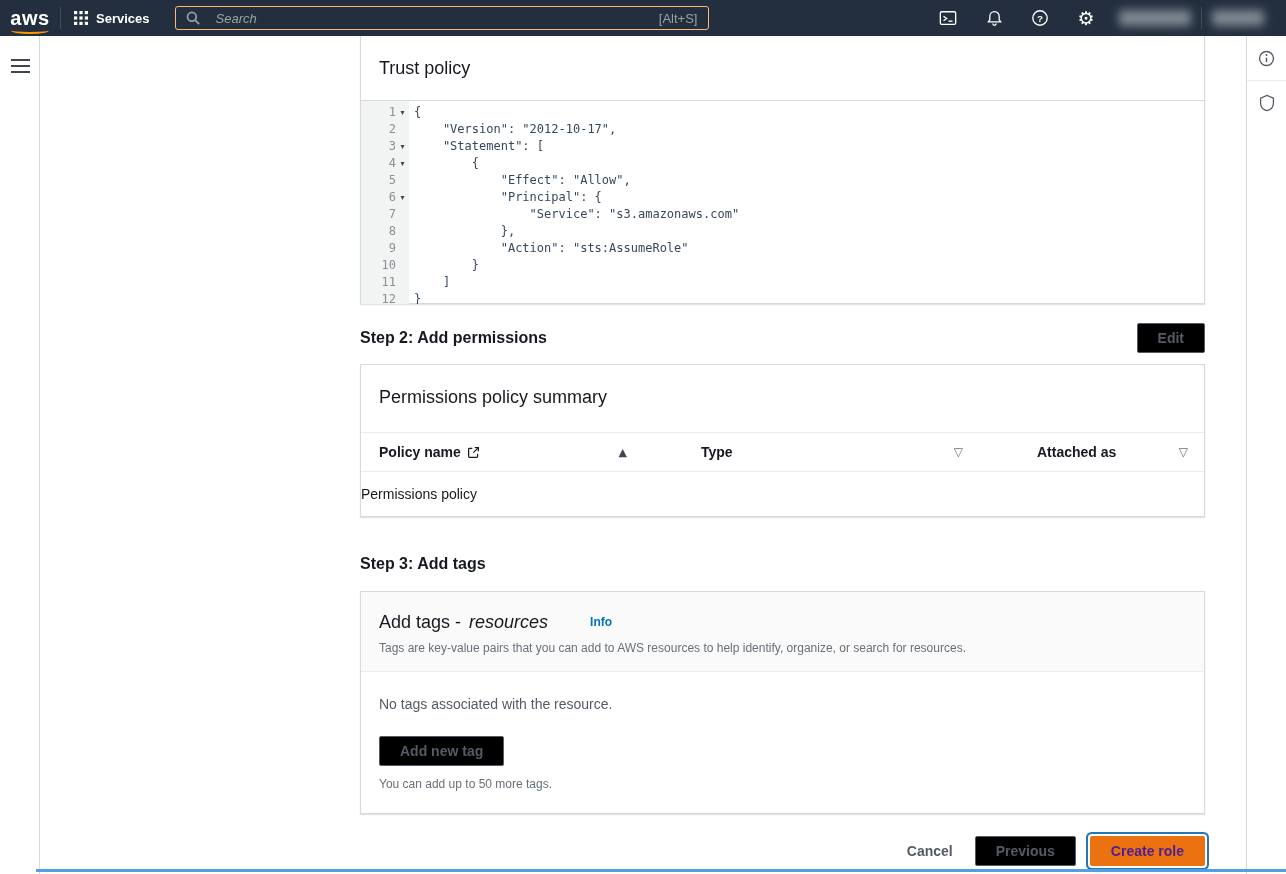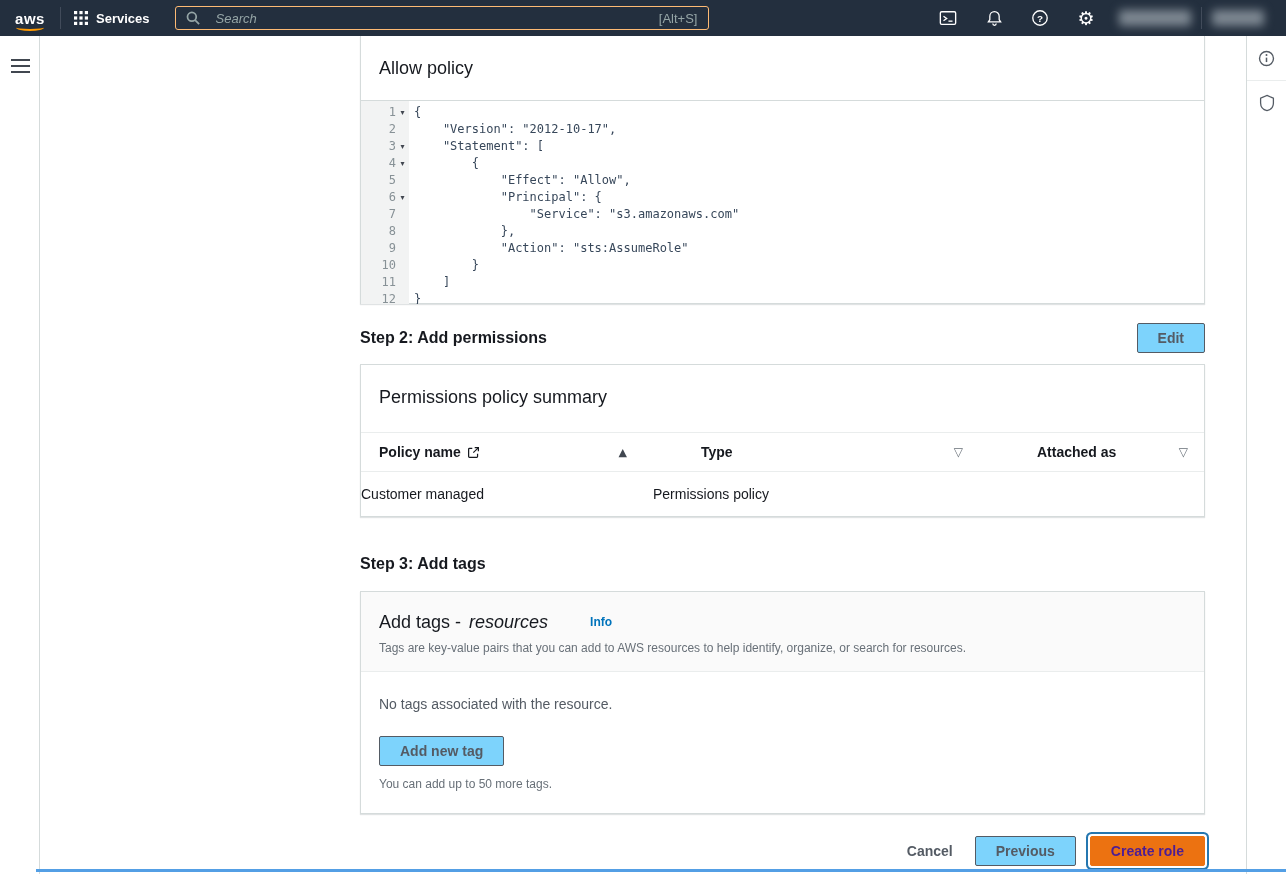--- a/index.html
+++ b/index.html
@@ -3,21 +3,21 @@
 <meta charset="utf-8">
 <style>
   * { margin:0; padding:0; box-sizing:border-box; }
   html,body { width:1286px; height:874px; overflow:hidden; }
   body { font-family:"Liberation Sans", sans-serif; background:#fff; color:#16191f; font-size:14px; }
   .page { position:relative; width:1286px; height:874px; background:#fff; overflow:hidden; }
 
   
   .topnav { position:absolute; top:0; left:0; right:0; height:36px; background:#232f3e; display:flex; align-items:center; color:#fff; z-index:20; }
   .logo-box { width:60px; display:flex; align-items:center; justify-content:center; height:36px; }
-  .aws-logo { position:relative; font-weight:700; font-size:15px; letter-spacing:.5px; cursor:pointer; }
+  .aws-logo { position:relative; font-weight:700; font-size:20px; letter-spacing:.5px; cursor:pointer; }
   .aws-logo::after { content:""; position:absolute; left:1px; right:1px; bottom:-4px; height:5px; border-bottom:2px solid #ff9900; border-radius:50%; }
   .nav-divider { width:1px; height:22px; background:#414b5a; }
   .services-btn { display:flex; align-items:center; gap:8px; height:36px; padding:2px 13px; cursor:pointer; font-size:13px; font-weight:700; }
   .search-box { margin-left:12px; width:534px; height:24px; border:1px solid #fdba74; border-radius:3px; display:flex; align-items:center; gap:16px; padding:0 10px; background:#232f3e; }
   .search-box input { flex:1; background:transparent; border:none; outline:none; color:#fff; font-size:13px; font-family:inherit; }
   .search-box input::placeholder { color:#95a5a6; font-style:italic; }
   .search-shortcut { color:#95a5a6; font-size:13px; }
   .nav-right { margin-left:auto; display:flex; align-items:center; padding-right:12px; }
   .nav-icon { width:46px; height:36px; display:flex; align-items:center; justify-content:center; cursor:pointer; }
   .gear-glyph { font-size:19px; line-height:1; color:#fff; font-family:"DejaVu Sans", sans-serif; }
@@ -51,21 +51,21 @@
   .fold { width:13px; text-align:center; font-size:8px; color:#414750; cursor:pointer; font-family:"DejaVu Sans", sans-serif; }
   .code { flex:1; padding-top:3px; padding-left:5px; color:#37475a; cursor:text; }
   .cl { height:17px; white-space:pre; }
 
   
   .step-row { display:flex; align-items:center; justify-content:space-between; margin-top:19px; height:30px; }
   .step-heading { font-size:16px; font-weight:700; color:#16191f; }
   .step-row-3 { margin-top:37px; height:20px; display:flex; align-items:center; }
 
   
-  .btn { display:inline-flex; align-items:center; justify-content:center; height:30px; padding:0 20px; border:1px solid #545b64; border-radius:2px; background:#7dd3fc; color:#545b64; font-weight:700; font-size:14px; font-family:inherit; cursor:pointer; }
+  .btn { display:inline-flex; align-items:center; justify-content:center; height:30px; padding:0 20px; border:1px solid #545b64; border-radius:2px; background:#000000; color:#545b64; font-weight:700; font-size:14px; font-family:inherit; cursor:pointer; }
   .btn-link { border:none; background:none; padding:0 8px; }
   .btn-primary { background:#ec7211; border-color:#ec7211; color:#4c1d95; }
   .btn-focus { box-shadow:0 0 0 2px #fff, 0 0 0 4px #2577b0; }
 
   
   .perm-card { margin-top:11px; }
   .card-title-row { padding:22px 18px 24px; }
   .card-title { font-size:18px; font-weight:400; color:#16191f; }
   .tbl-header { display:flex; align-items:center; height:40px; border-top:1px solid #eaeded; border-bottom:1px solid #eaeded; font-weight:700; font-size:14px; color:#16191f;gap:44px; }
   .tbl-row { display:flex; align-items:center; height:44px; font-size:14px; color:#16191f; }
@@ -192,21 +192,21 @@
           </svg>
       </span>
     </button>
   </aside>
 
   <main class="main">
     <div class="content">
 
       <section class="card trust-card">
         <div class="trust-title-row">
-          <h2 class="trust-title">Allow policy</h2>
+          <h2 class="trust-title">Trust policy</h2>
         </div>
         <div class="code-editor">
           <div class="gutter">
             <div class="gl">
                 <span class="ln">1</span>
                 <span class="fold">▾</span>
               </div>
             <div class="gl">
                 <span class="ln">2</span>
                 <span class="fold"></span>
@@ -293,23 +293,20 @@
           <div class="cell-2">
             <span>Type</span>
             <span class="filter-icon">▽</span>
           </div>
           <div class="cell-3">
             <span>Attached as</span>
             <span class="filter-icon">▽</span>
           </div>
         </div>
         <div class="tbl-row">
-          <div class="cell-2">
-            <span>Customer managed</span>
-          </div>
           <div class="cell-3">
             <span>Permissions policy</span>
           </div>
         </div>
       </section>
 
       <div class="step-row-3">
         <h2 class="step-heading">Step 3: Add tags</h2>
       </div>
 

